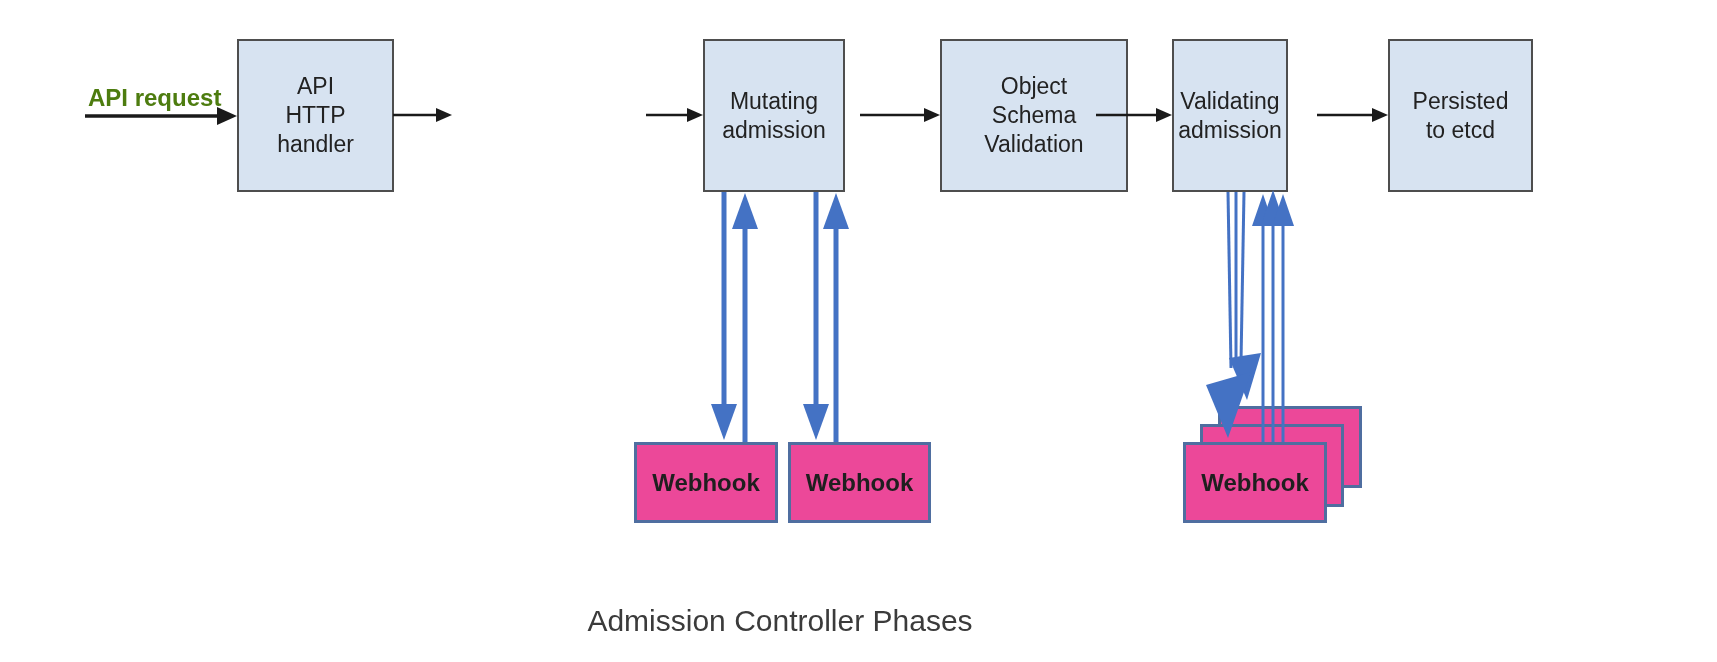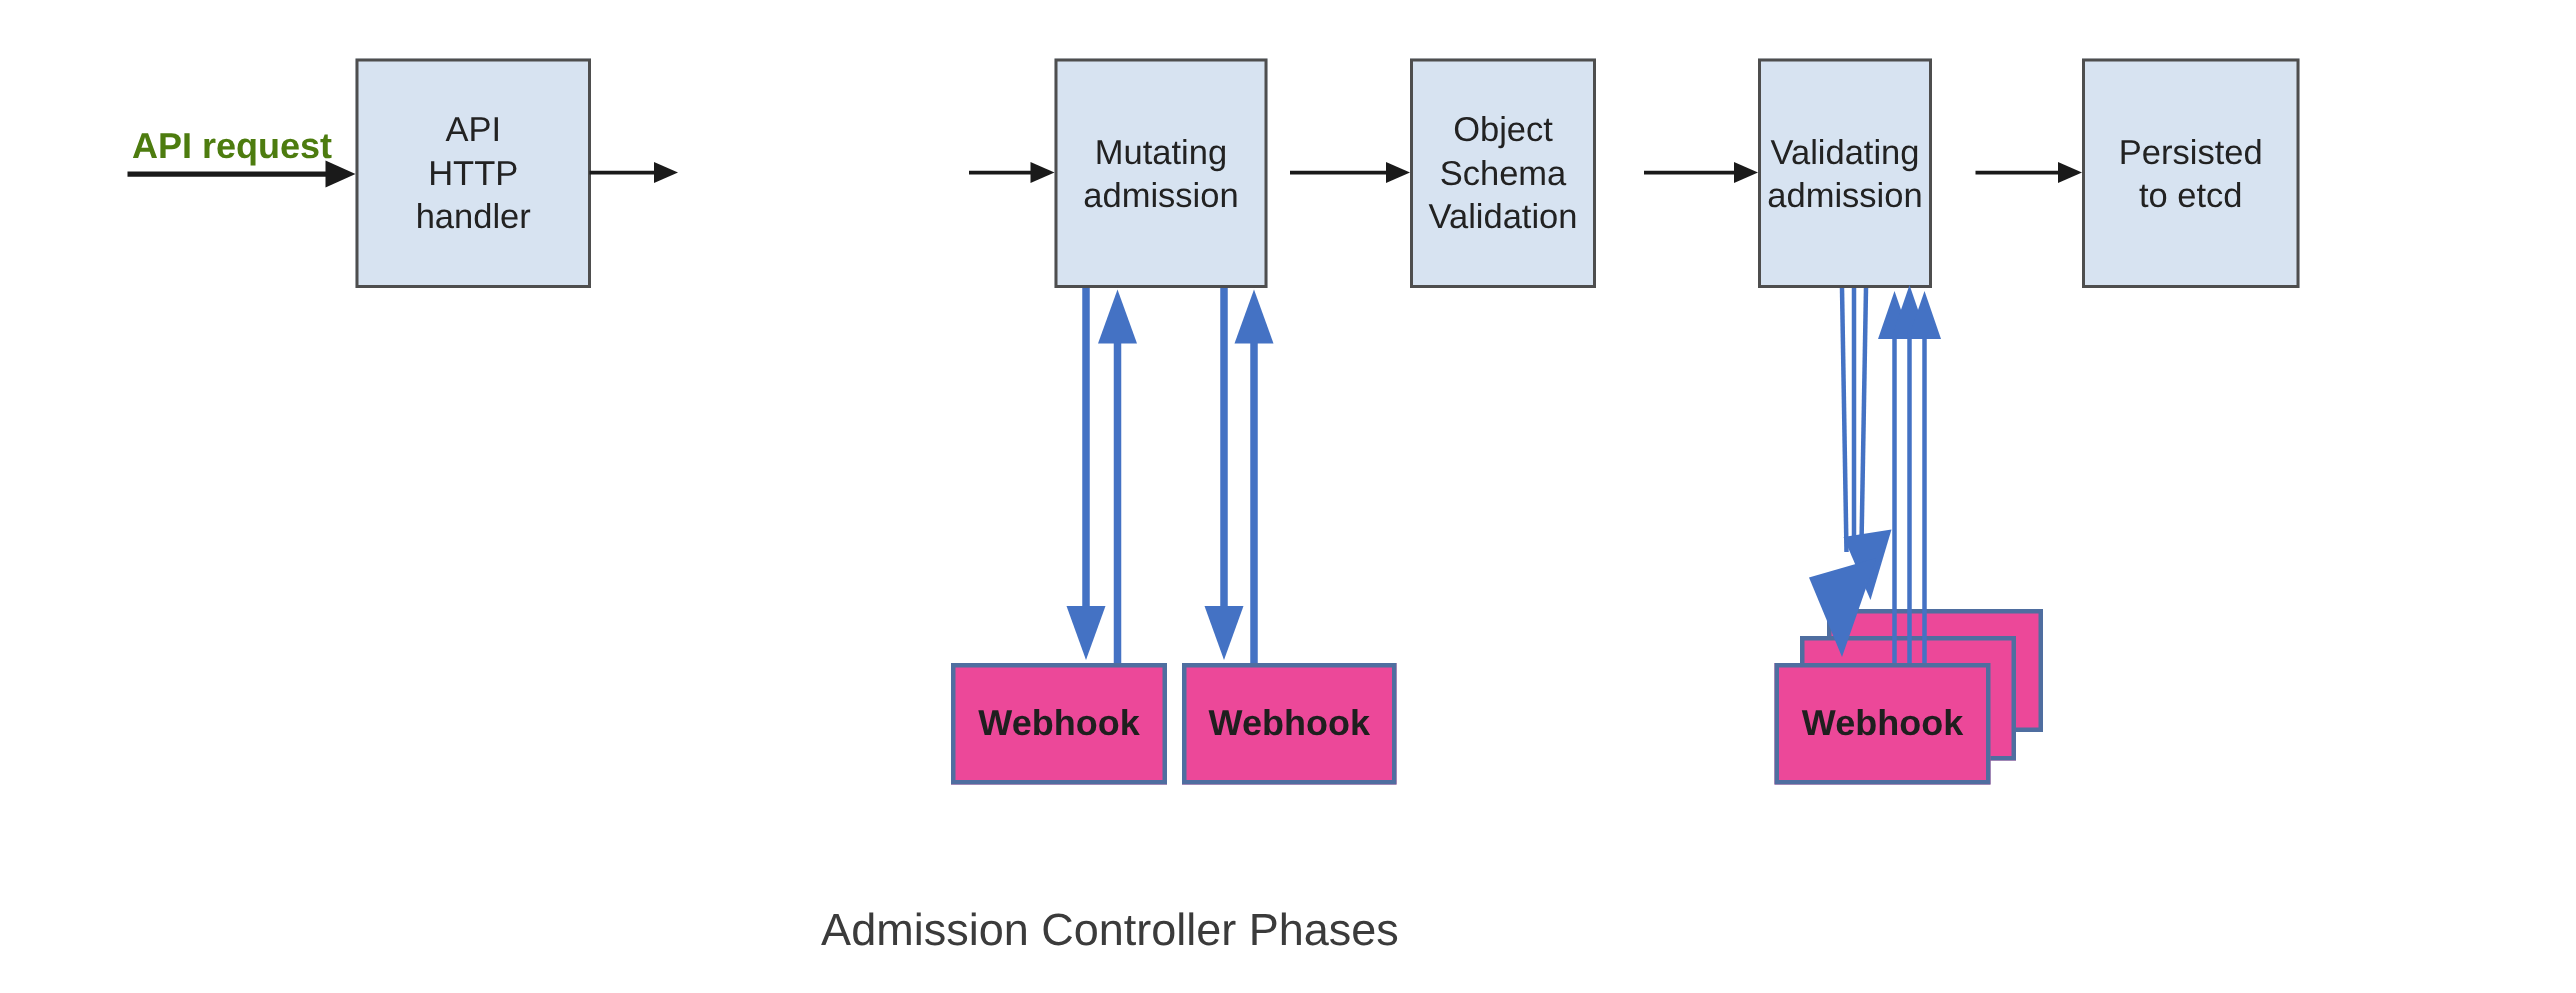--- a/index.html
+++ b/index.html
@@ -48,21 +48,21 @@
   #api-request-label {
     position: absolute;
     left: 88px;
     top: 84px;
     font-size: 24px;
     font-weight: bold;
     color: #4d7c0f;
   }
   #caption {
     position: absolute;
-    left: 740px;
+    left: 780px;
     top: 604px;
     transform: translateX(-50%);
     font-size: 30px;
     color: #3b3b3b;
     white-space: nowrap;
   }
   #arrow-layer {
     position: absolute;
     left: 0;
     top: 0;
@@ -95,21 +95,21 @@
 
   <div class="phase-box" style="left:237px; width:157px;">
     <span>API
 HTTP
 handler</span>
   </div>
   <div class="phase-box" style="left:703px; width:142px;">
     <span>Mutating
 admission</span>
   </div>
-  <div class="phase-box" style="left:940px; width:124px;">
+  <div class="phase-box" style="left:940px; width:188px;">
     <span>Object
 Schema
 Validation</span>
   </div>
   <div class="phase-box" style="left:1172px; width:116px;">
     <span>Validating
 admission</span>
   </div>
   <div class="phase-box" style="left:1388px; width:145px;">
     <span>Persisted

